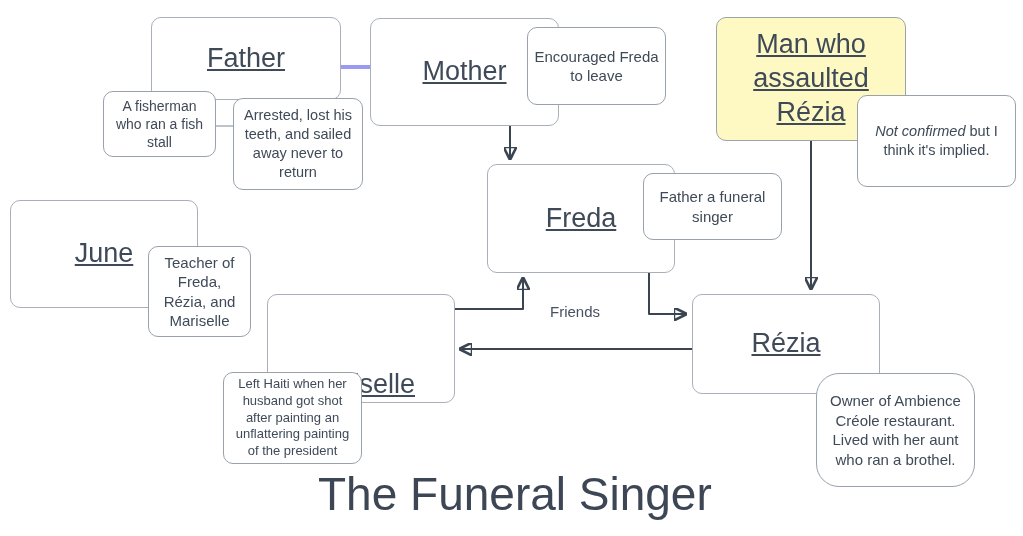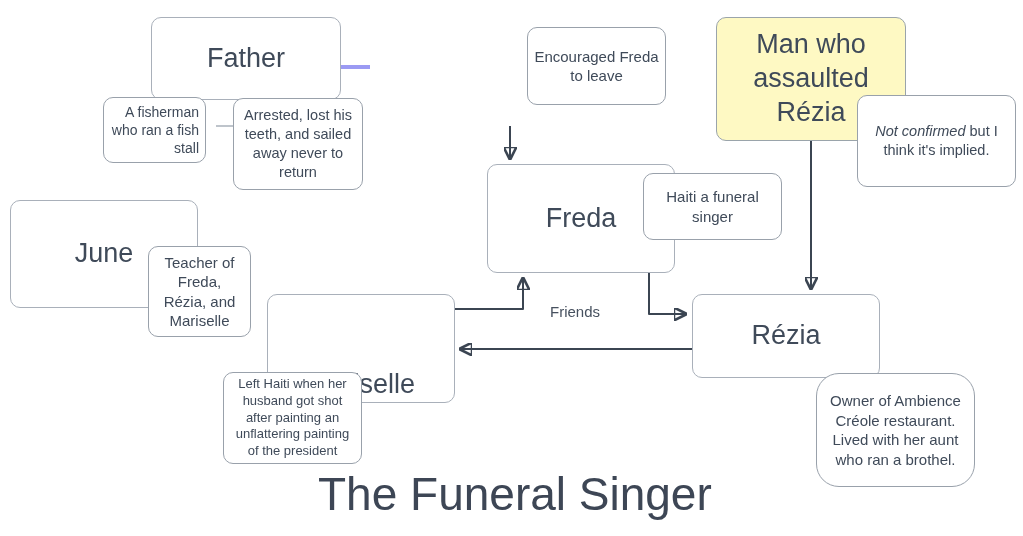--- a/index.html
+++ b/index.html
@@ -7,21 +7,21 @@
     position:relative;width:1023px;height:536px;overflow:hidden;
     background:#ffffff;
     font-family:"Liberation Sans", sans-serif;
     color:#3f4a59;
   }
   .node{
     position:absolute;background:#ffffff;
     border:1.6px solid #a9b0ba;border-radius:10px;
     display:flex;align-items:center;justify-content:center;
     text-align:center;font-size:27px;color:#3f4a59;
-    box-sizing:border-box;z-index:1;line-height:1.25;
+    box-sizing:border-box;z-index:1;line-height:1.25;text-decoration:underline;
   }
   .node.highlight{background:#fef9c3;border-color:#9aa4ab;}
   .note{
     position:absolute;background:#ffffff;
     border:1.5px solid #99a1ab;border-radius:10px;
     display:flex;align-items:center;justify-content:center;
     text-align:center;font-size:14px;color:#3f4a59;
     box-sizing:border-box;z-index:10;line-height:1.3;
     padding:4px 6px;
   }
@@ -40,77 +40,80 @@
 </style>
 </head>
 <body>
 
 <div id="canvas">
 
   <div class="node" style="left:151px;top:17px;width:190px;height:83px;">
     <span>Father</span>
   </div>
 
+  <div class="node" style="left:370px;top:18px;width:189px;height:108px;">
+    <span>Mother</span>
+  </div>
 
   <div class="node highlight" style="left:716px;top:17px;width:190px;height:124px;padding:0 14px;">
     <span>Man who assaulted Rézia</span>
   </div>
 
   <div class="node" style="left:487px;top:164px;width:188px;height:109px;">
     <span>Freda</span>
   </div>
 
   <div class="node" style="left:10px;top:200px;width:188px;height:108px;">
     <span>June</span>
   </div>
 
   <div class="node" style="left:267px;top:294px;width:188px;height:109px;align-items:flex-end;">
     <span>Mariselle</span>
   </div>
 
-  <div class="node" style="left:692px;top:294px;width:188px;height:84px;">
+  <div class="node" style="left:692px;top:294px;width:188px;height:100px;">
     <span>Rézia</span>
   </div>
 
   <svg id="edges" width="1023" height="536" viewBox="0 0 1023 536">
     <defs>
       <marker id="arrow" viewBox="0 0 10 10" refX="8.5" refY="5" markerWidth="6.5" markerHeight="6.5" orient="auto-start-reverse">
         <path d="M0,0 L10,5 L0,10 z" fill="#3b4552" stroke="none"></path>
       </marker>
     </defs>
     <path class="couple" d="M341,67 L370,67"></path>
     <path class="thin" d="M216,126 L233,126"></path>
     <path d="M510,126 L510,158" marker-end="url(#arrow)"></path>
     <path d="M811,141 L811,288" marker-end="url(#arrow)"></path>
     <path d="M649,273 L649,314 L685,314" marker-end="url(#arrow)"></path>
     <path d="M692,349 L461,349" marker-end="url(#arrow)"></path>
     <path d="M455,309 L523,309 L523,279" marker-end="url(#arrow)"></path>
   </svg>
 
   <div class="edge-label" style="left:550px;top:303px;">Friends</div>
 
-  <div class="note" style="left:103px;top:97px;width:103px;height:66px;text-align:right;">
+  <div class="note" style="left:103px;top:91px;width:113px;height:66px;">
     <span>A fisherman who ran a fish stall</span>
   </div>
 
   <div class="note" style="left:233px;top:98px;width:130px;height:92px;font-size:14.5px;">
     <span>Arrested, lost his teeth, and sailed away never to return</span>
   </div>
 
   <div class="note" style="left:527px;top:27px;width:139px;height:78px;font-size:15px;">
     <span>Encouraged Freda to leave</span>
   </div>
 
   <div class="note" style="left:857px;top:95px;width:159px;height:92px;font-size:14.5px;">
     <span><span class="em">Not confirmed</span><span> but I think it's implied.</span></span>
   </div>
 
 
   <div class="note" style="left:643px;top:173px;width:139px;height:67px;font-size:15px;">
-    <span>Haiti a funeral singer</span>
+    <span>Father a funeral singer</span>
   </div>
 
   <div class="note" style="left:148px;top:246px;width:103px;height:91px;font-size:15px;">
     <span>Teacher of Freda, Rézia, and Mariselle</span>
   </div>
 
   <div class="note" style="left:223px;top:372px;width:139px;height:92px;font-size:13px;">
     <span>Left Haiti when her husband got shot after painting an unflattering painting of the president</span>
   </div>
 

